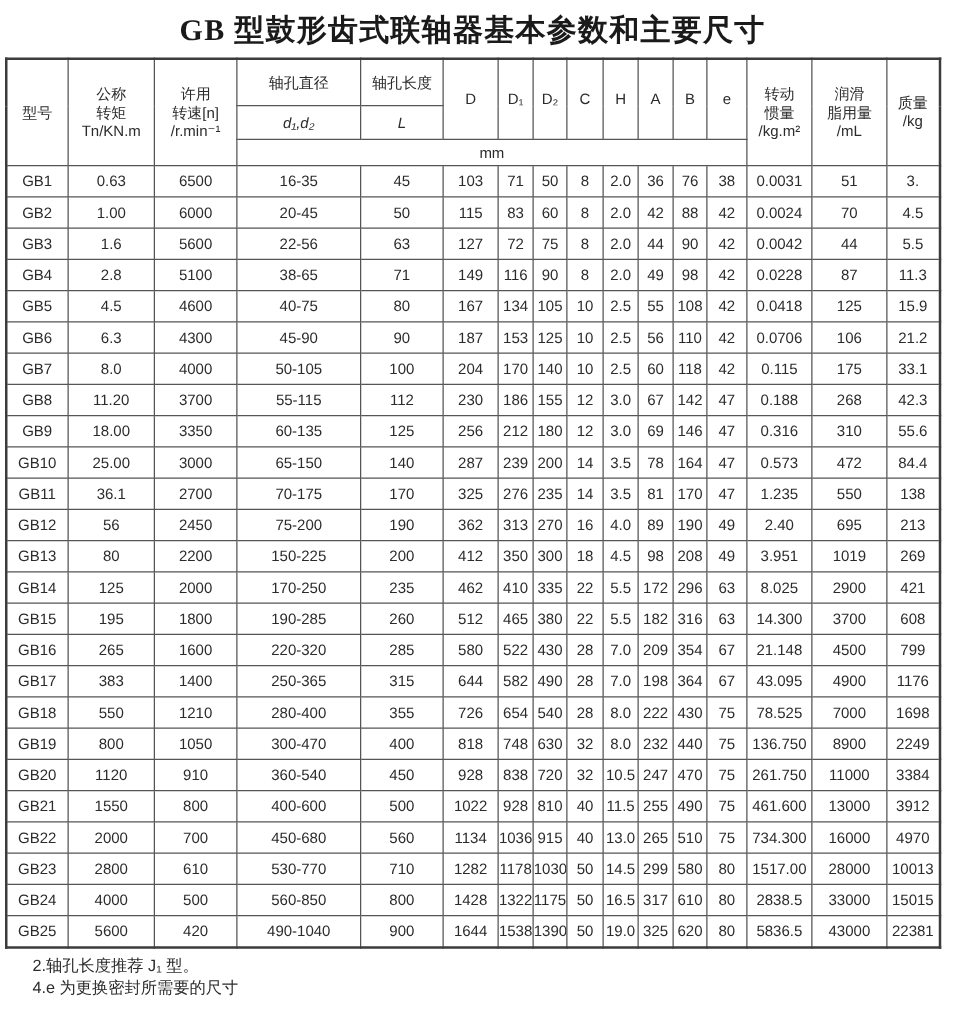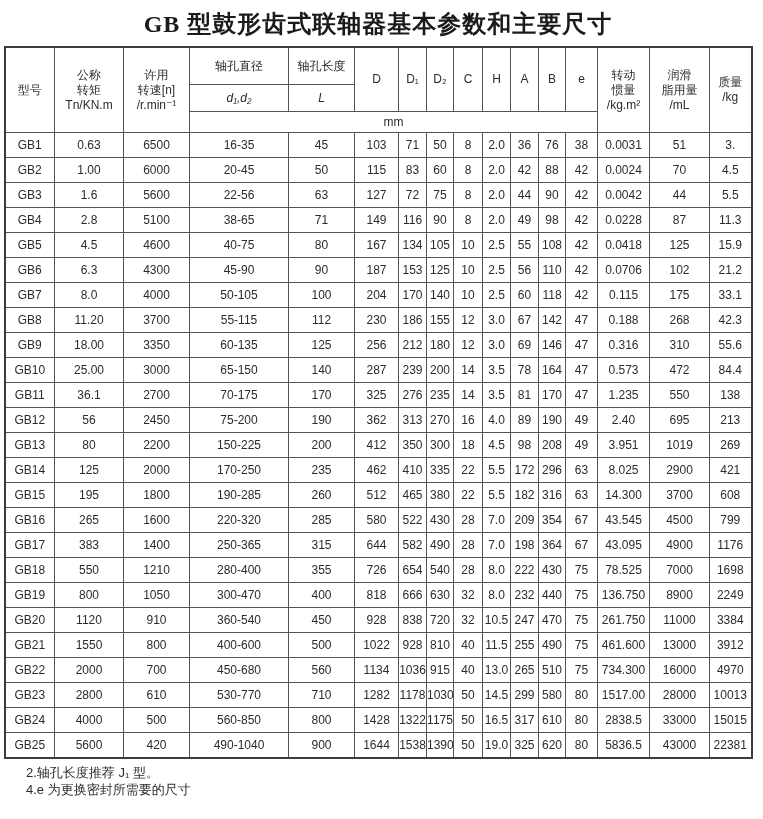--- a/index.html
+++ b/index.html
@@ -219,21 +219,21 @@
           <td>90</td>
           <td>187</td>
           <td>153</td>
           <td>125</td>
           <td>10</td>
           <td>2.5</td>
           <td>56</td>
           <td>110</td>
           <td>42</td>
           <td>0.0706</td>
-          <td>102</td>
+          <td>106</td>
           <td>21.2</td>
         </tr>
         <tr>
           <td>GB7</td>
           <td>8.0</td>
           <td>4000</td>
           <td>50-105</td>
           <td>100</td>
           <td>204</td>
           <td>170</td>
@@ -398,21 +398,21 @@
           <td>220-320</td>
           <td>285</td>
           <td>580</td>
           <td>522</td>
           <td>430</td>
           <td>28</td>
           <td>7.0</td>
           <td>209</td>
           <td>354</td>
           <td>67</td>
-          <td>43.545</td>
+          <td>21.148</td>
           <td>4500</td>
           <td>799</td>
         </tr>
         <tr>
           <td>GB17</td>
           <td>383</td>
           <td>1400</td>
           <td>250-365</td>
           <td>315</td>
           <td>644</td>
@@ -445,21 +445,21 @@
           <td>7000</td>
           <td>1698</td>
         </tr>
         <tr>
           <td>GB19</td>
           <td>800</td>
           <td>1050</td>
           <td>300-470</td>
           <td>400</td>
           <td>818</td>
-          <td>666</td>
+          <td>748</td>
           <td>630</td>
           <td>32</td>
           <td>8.0</td>
           <td>232</td>
           <td>440</td>
           <td>75</td>
           <td>136.750</td>
           <td>8900</td>
           <td>2249</td>
         </tr>

